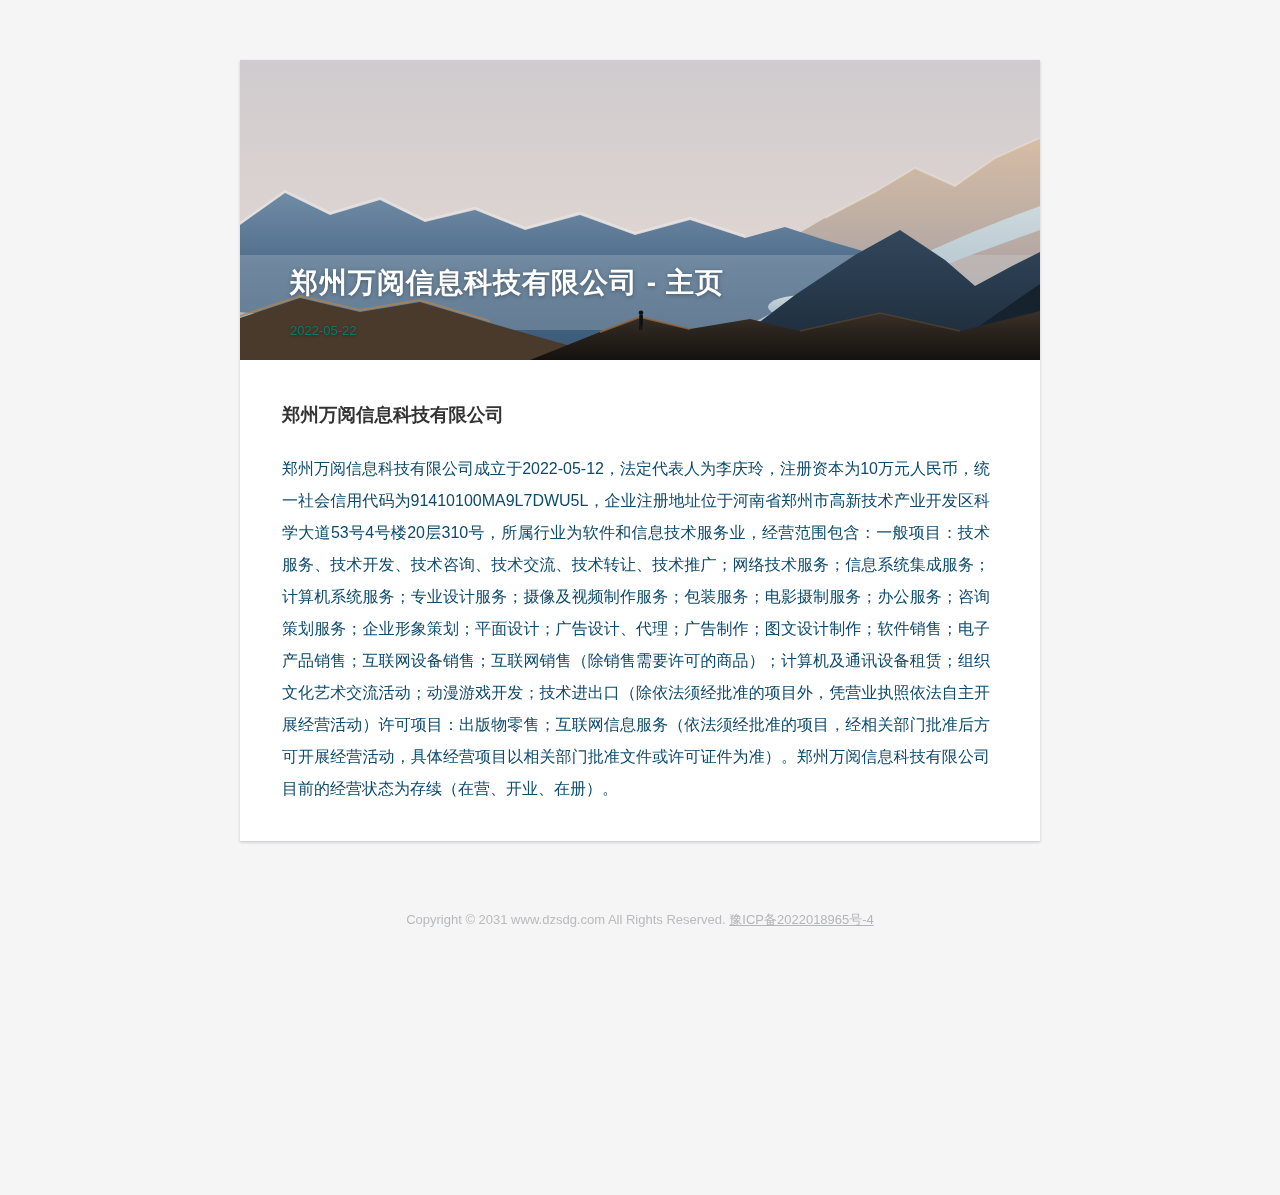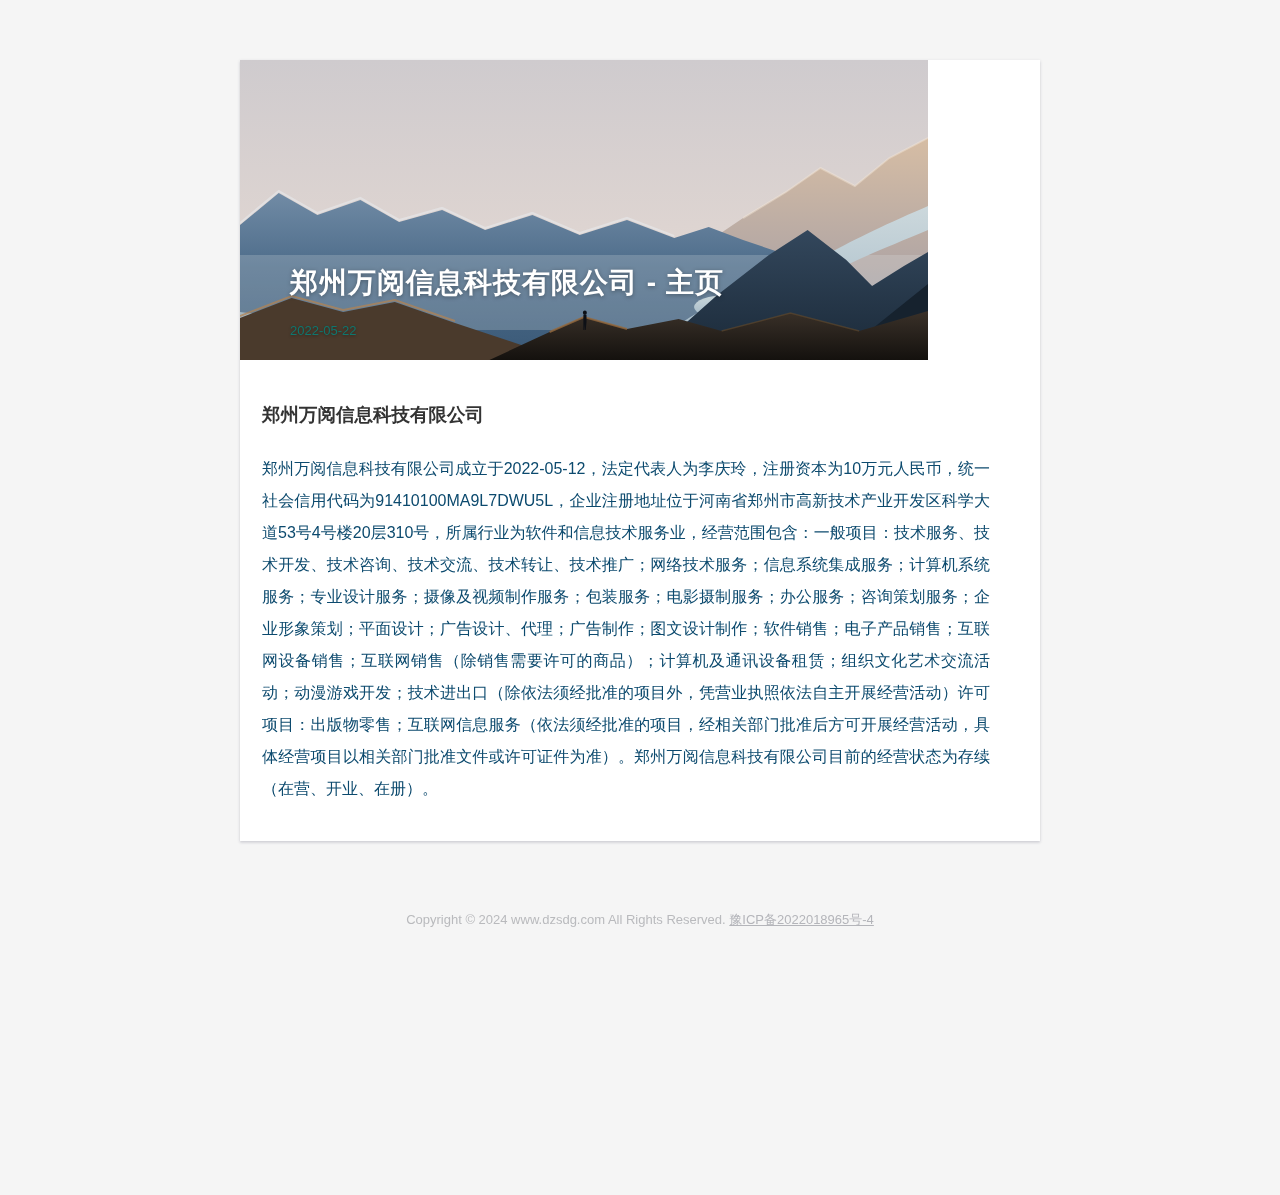--- a/index.html
+++ b/index.html
@@ -12,21 +12,21 @@
   .page { width: 1280px; min-height: 1195px; }
   .card {
     width: 800px;
     margin: 0 auto;
     margin-top: 60px;
     background: #ffffff;
     box-shadow: 0 1px 3px rgba(60,60,80,0.18), 0 2px 2px rgba(120,120,150,0.10);
   }
   .hero {
     position: relative;
-    width: 688px;
+    width: 800px;
     height: 300px;
     overflow: hidden;
   }
   .hero svg { display: block; width: 100%; height: 100%; }
   .hero-title {
     position: absolute;
     left: 50px;
     bottom: 58px;
     color: #ffffff;
     font-size: 28px;
@@ -37,21 +37,21 @@
   }
   .hero-date {
     position: absolute;
     left: 50px;
     bottom: 22px;
     color: #0f766e;
     font-size: 13px;
     text-shadow: 0 1px 3px rgba(0,0,0,0.35);
   }
   .content {
-    padding: 42px 50px 36px 22px;
+    padding: 42px 50px 36px 42px;
   }
   .content-heading {
     font-size: 18.5px;
     font-weight: bold;
     color: #333333;
     margin-bottom: 26px;
   }
   .content-paragraph {
     font-size: 16px;
     line-height: 32px;
@@ -145,15 +145,15 @@
     </div>
 
     <div class="content">
       <h3 class="content-heading">郑州万阅信息科技有限公司</h3>
       <p class="content-paragraph">郑州万阅信息科技有限公司成立于2022-05-12，法定代表人为李庆玲，注册资本为10万元人民币，统一社会信用代码为91410100MA9L7DWU5L，企业注册地址位于河南省郑州市高新技术产业开发区科学大道53号4号楼20层310号，所属行业为软件和信息技术服务业，经营范围包含：一般项目：技术服务、技术开发、技术咨询、技术交流、技术转让、技术推广；网络技术服务；信息系统集成服务；计算机系统服务；专业设计服务；摄像及视频制作服务；包装服务；电影摄制服务；办公服务；咨询策划服务；企业形象策划；平面设计；广告设计、代理；广告制作；图文设计制作；软件销售；电子产品销售；互联网设备销售；互联网销售（除销售需要许可的商品）；计算机及通讯设备租赁；组织文化艺术交流活动；动漫游戏开发；技术进出口（除依法须经批准的项目外，凭营业执照依法自主开展经营活动）许可项目：出版物零售；互联网信息服务（依法须经批准的项目，经相关部门批准后方可开展经营活动，具体经营项目以相关部门批准文件或许可证件为准）。郑州万阅信息科技有限公司目前的经营状态为存续（在营、开业、在册）。</p>
     </div>
 
   </div>
 
   <div class="footer">
-    <span>Copyright © 2024 www.dzsdg.com All Rights Reserved. </span><a href="#">豫ICP备2022018965号-4</a>
+    <span>Copyright © 2031 www.dzsdg.com All Rights Reserved. </span><a href="#">豫ICP备2022018965号-4</a>
   </div>
 </div>
 
 </body></html>

